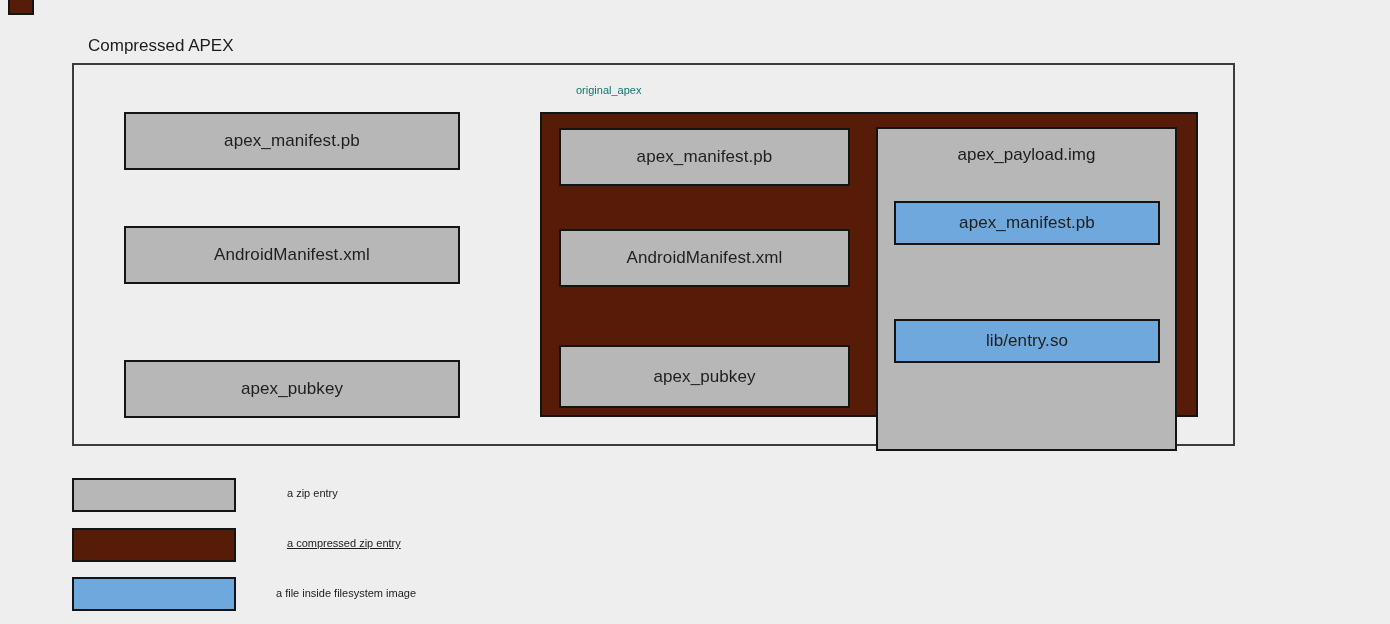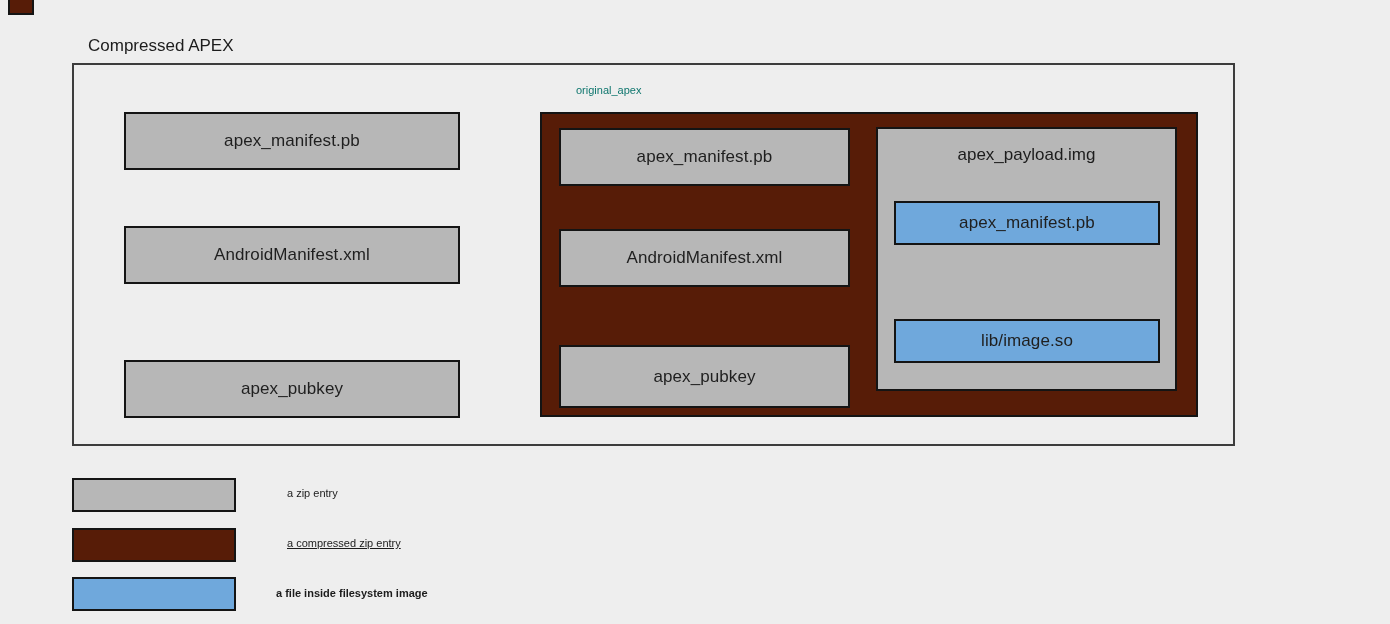--- a/index.html
+++ b/index.html
@@ -55,21 +55,21 @@
     border: 2px solid #141414;
   }
 
   
   .mid-entry { left: 17px; width: 291px; height: 58px; }
   .mid-entry.e0 { top: 14px; }
   .mid-entry.e1 { top: 115px; }
   .mid-entry.e2 { top: 231px; height: 63px; }
 
   .payload-box {
-    left: 334px; top: 13px; width: 301px; height: 264px;
+    left: 334px; top: 13px; width: 301px; height: 324px;
     background: var(--zip-fill, #b7b7b7);
     border: 2px solid #141414;
   }
   .payload-title {
     left: 0; top: 16px; width: 100%;
     text-align: center; font-size: 17px; color: #1c1c1c;
   }
   .fs-file {
     left: 16px; width: 266px; height: 44px;
     background: var(--fsfile-fill, #6fa8dc);
@@ -84,21 +84,21 @@
   .legend-swatch {
     left: 72px; width: 164px; height: 34px;
     border: 2px solid #141414;
   }
   .legend-swatch.s0 { top: 478px; background: var(--zip-fill, #b7b7b7); }
   .legend-swatch.s1 { top: 528px; background: var(--compressed-fill, #571c07); }
   .legend-swatch.s2 { top: 577px; background: var(--fsfile-fill, #6fa8dc); }
   .legend-label { font-size: 11px; color: #1c1c1c; }
   .legend-label.l0 { left: 287px; top: 487px; }
   .legend-label.l1 { left: 287px; top: 537px; text-decoration: underline; }
-  .legend-label.l2 { left: 276px; top: 587px; font-weight: bold; }
+  .legend-label.l2 { left: 276px; top: 587px; }
 </style>
 </head>
 <body>
 
 <div class="abs corner-mark"></div>
 
 <div class="abs diagram-title">Compressed APEX</div>
 
 <div class="abs outer-box"></div>
 
@@ -126,21 +126,21 @@
     <span class="box-label-text">apex_pubkey</span>
   </div>
 
   <div class="abs payload-box">
     <div class="abs payload-title">apex_payload.img</div>
 
     <div class="abs fs-file f0">
       <span class="box-label-text">apex_manifest.pb</span>
     </div>
     <div class="abs fs-file f2">
-      <span class="box-label-text">lib/image.so</span>
+      <span class="box-label-text">lib/entry.so</span>
     </div>
   </div>
 </div>
 
 <div class="abs legend-swatch s0"></div>
 <div class="abs legend-label l0">a zip entry</div>
 
 <div class="abs legend-swatch s1"></div>
 <div class="abs legend-label l1">a compressed zip entry</div>
 

